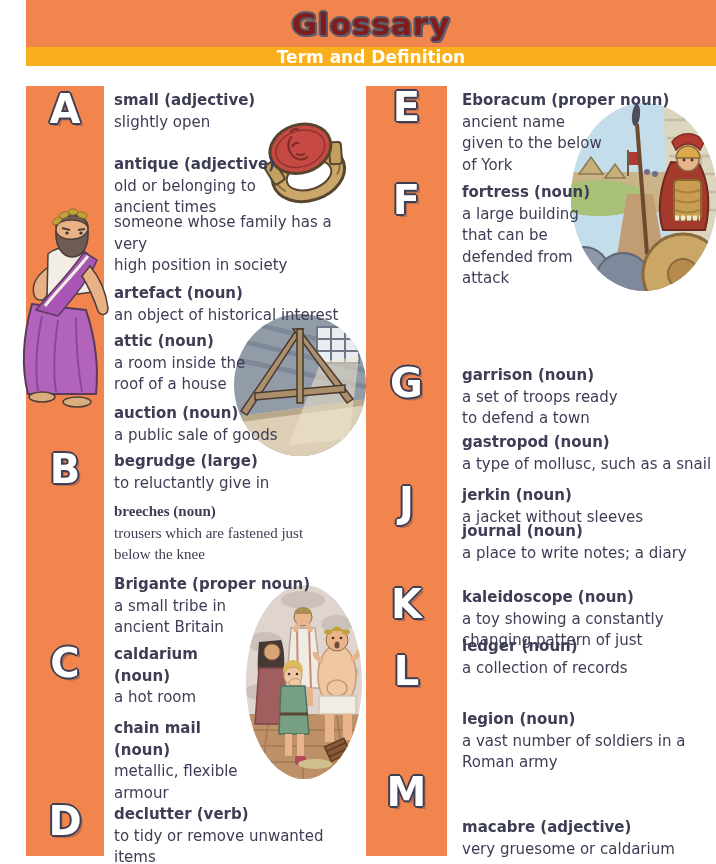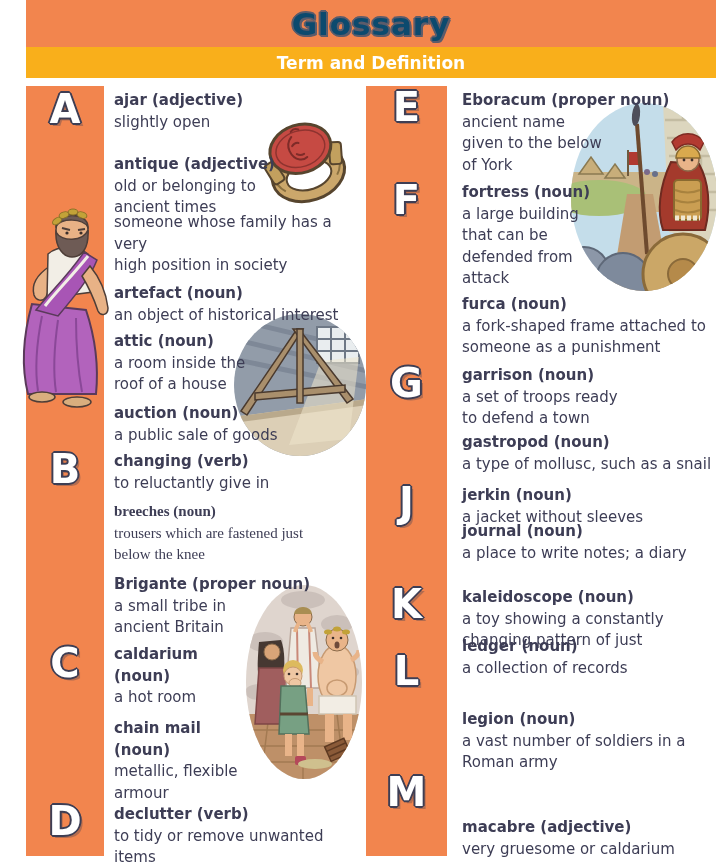--- a/index.html
+++ b/index.html
@@ -1,22 +1,22 @@
 <!DOCTYPE html>
 <html><head>
 <meta charset="utf-8">
 <style>
   html,body{margin:0;padding:0;background:#ffffff;}
   .page{position:relative;width:716px;height:864px;background:#ffffff;overflow:hidden;
         font-family:"DejaVu Sans",sans-serif;color:#3D3D55;}
 
   .bar{position:absolute;left:26px;width:690px;display:flex;align-items:center;justify-content:center;}
   .bar-title{top:0;height:47px;background:#F2854E;}
-  .bar-sub{top:47px;height:31px;background:#F9AF1B;}
-  .title-text{font-size:31px;font-weight:bold;color:#0c4a6e;letter-spacing:1px;
+  .bar-sub{top:47px;height:19px;background:#F9AF1B;}
+  .title-text{font-size:31px;font-weight:bold;color:#7f1d1d;letter-spacing:1px;
       text-shadow:-2px 0 0 #5c5c6b,2px 0 0 #5c5c6b,0 -2px 0 #5c5c6b,0 2px 0 #5c5c6b,
                   -1px -1px 0 #5c5c6b,1px -1px 0 #5c5c6b,-1px 1px 0 #5c5c6b,2px 2px 0 #5c5c6b;}
   .sub-text{font-size:17px;font-weight:bold;color:#ffffff;}
 
   .strip{position:absolute;top:86px;height:770px;background:#F2854E;z-index:1;}
   .strip-left{left:26px;width:78px;}
   .strip-right{left:366px;width:81px;}
 
   .letter{position:absolute;z-index:5;font-size:40px;line-height:46px;font-weight:900;
       color:#ffffff;text-align:center;
@@ -215,21 +215,21 @@
   <div class="letter l" style="top:798px;">D</div>
   <div class="letter r" style="top:84px;">E</div>
   <div class="letter r" style="top:177px;">F</div>
   <div class="letter r" style="top:360px;">G</div>
   <div class="letter r" style="top:479px;">J</div>
   <div class="letter r" style="top:581px;">K</div>
   <div class="letter r" style="top:648px;">L</div>
   <div class="letter r" style="top:769px;">M</div>
 
   <div class="entry col-l" style="top:90px;">
-    <div class="term">ajar (adjective)</div>
+    <div class="term">small (adjective)</div>
     <div class="def">slightly open</div>
   </div>
   <div class="entry col-l" style="top:154px;">
     <div class="term">antique (adjective)</div>
     <div class="def">old or belonging to
 ancient times</div>
   </div>
   <div class="entry col-l" style="top:212px;">
     <div class="def">someone whose family has a very
 high position in society</div>
@@ -241,21 +241,21 @@
   <div class="entry col-l" style="top:331px;">
     <div class="term">attic (noun)</div>
     <div class="def">a room inside the
 roof of a house</div>
   </div>
   <div class="entry col-l" style="top:403px;">
     <div class="term">auction (noun)</div>
     <div class="def">a public sale of goods</div>
   </div>
   <div class="entry col-l" style="top:451px;">
-    <div class="term">changing (verb)</div>
+    <div class="term">begrudge (large)</div>
     <div class="def">to reluctantly give in</div>
   </div>
   <div class="entry col-l" style="top:501px;font-family:Liberation Serif, serif;">
     <div class="term">breeches (noun)</div>
     <div class="def">trousers which are fastened just
 below the knee</div>
   </div>
   <div class="entry col-l" style="top:574px;">
     <div class="term">Brigante (proper noun)</div>
     <div class="def">a small tribe in
@@ -283,25 +283,20 @@
 given to the below
 of York</div>
   </div>
   <div class="entry col-r" style="top:182px;">
     <div class="term">fortress (noun)</div>
     <div class="def">a large building
 that can be
 defended from
 attack</div>
   </div>
-  <div class="entry col-r" style="top:294px;">
-    <div class="term">furca (noun)</div>
-    <div class="def">a fork-shaped frame attached to
-someone as a punishment</div>
-  </div>
   <div class="entry col-r" style="top:365px;">
     <div class="term">garrison (noun)</div>
     <div class="def">a set of troops ready
 to defend a town</div>
   </div>
   <div class="entry col-r" style="top:432px;">
     <div class="term">gastropod (noun)</div>
     <div class="def">a type of mollusc, such as a snail</div>
   </div>
   <div class="entry col-r" style="top:485px;">

